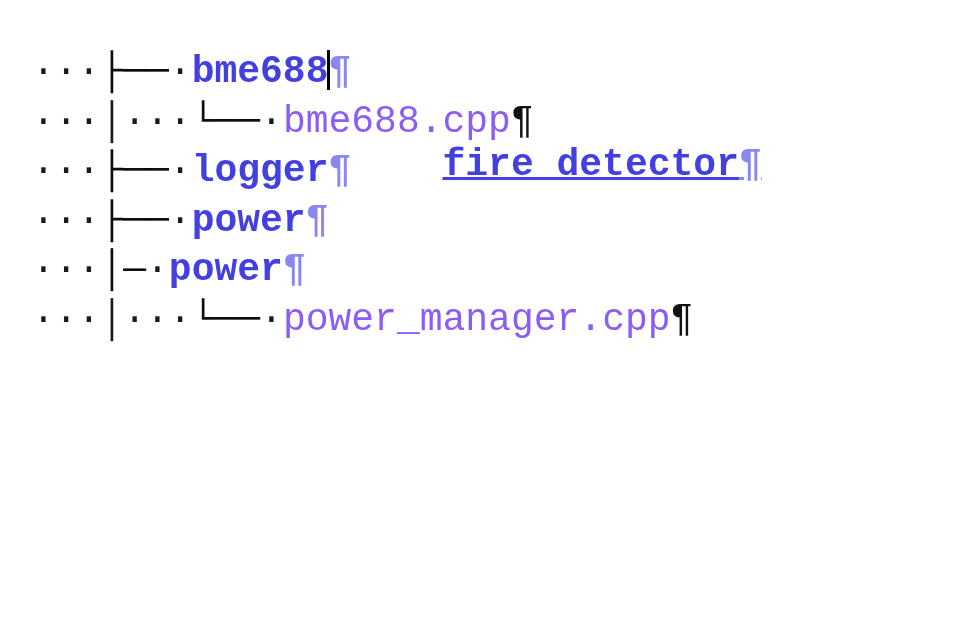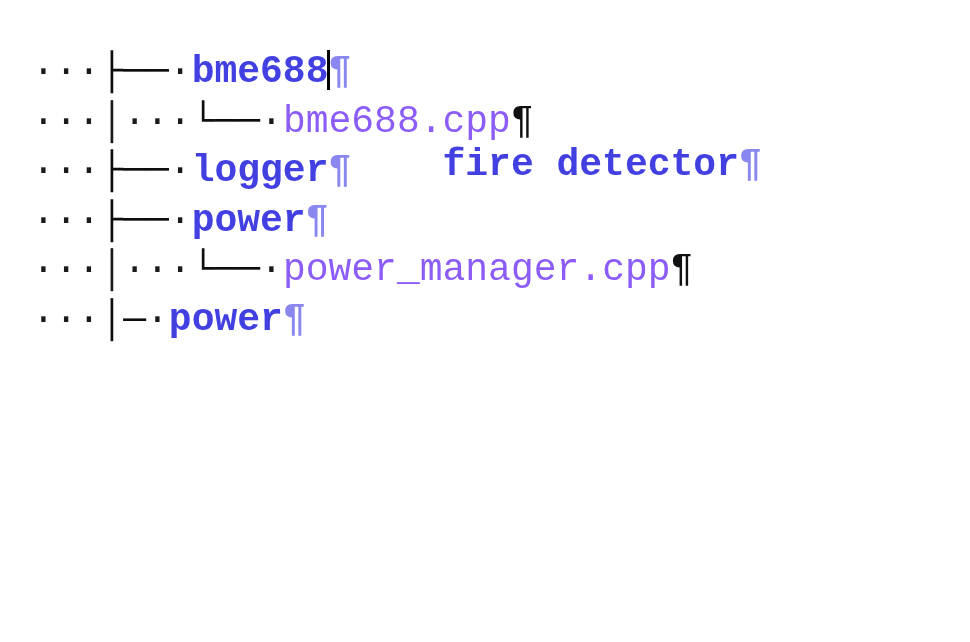--- a/index.html
+++ b/index.html
@@ -68,20 +68,21 @@
   }
 
   
   .root-line {
     height: 47px;
     line-height: 47px;
   }
   .root-title {
     color: #4340e2;
     font-weight: bold;
+    text-decoration: underline;
     text-underline-offset: 2px;
     white-space: pre;
   }
 
   
   .pilcrow {
     white-space: pre;
   }
   .pilcrow.blue {
     color: #8a87ee;
@@ -144,17 +145,17 @@
         </span>
       </span>
     </span>
   </div>
 
   <div id="tree-lines">
       <div class="doc-line"><span class="line-inner"><span class="tree-run space-mark">···</span><span class="tree-run">├──</span><span class="tree-run space-mark">·</span><span class="folder-name">bme688</span><span class="caret"></span><span class="pilcrow blue">¶</span></span></div>
       <div class="doc-line"><span class="line-inner"><span class="tree-run space-mark">···│···</span><span class="tree-run">└──</span><span class="tree-run space-mark">·</span><span class="file-name">bme688.cpp</span><span class="pilcrow dark">¶</span></span></div>
       <div class="doc-line"><span class="line-inner"><span class="tree-run space-mark">···</span><span class="tree-run">├──</span><span class="tree-run space-mark">·</span><span class="folder-name">logger</span><span class="pilcrow blue">¶</span></span></div>
       <div class="doc-line"><span class="line-inner"><span class="tree-run space-mark">···</span><span class="tree-run">├──</span><span class="tree-run space-mark">·</span><span class="folder-name">power</span><span class="pilcrow blue">¶</span></span></div>
+      <div class="doc-line"><span class="line-inner"><span class="tree-run space-mark">···</span><span class="tree-run">│—</span><span class="tree-run space-mark">·</span><span class="folder-name">power</span><span class="pilcrow blue">¶</span></span></div>
       <div class="doc-line"><span class="line-inner"><span class="tree-run space-mark">···│···</span><span class="tree-run">└──</span><span class="tree-run space-mark">·</span><span class="file-name">power_manager.cpp</span><span class="pilcrow dark">¶</span></span></div>
-      <div class="doc-line"><span class="line-inner"><span class="tree-run space-mark">···</span><span class="tree-run">│—</span><span class="tree-run space-mark">·</span><span class="folder-name">power</span><span class="pilcrow blue">¶</span></span></div>
     </div>
 
 </div>
 
 </body></html>

